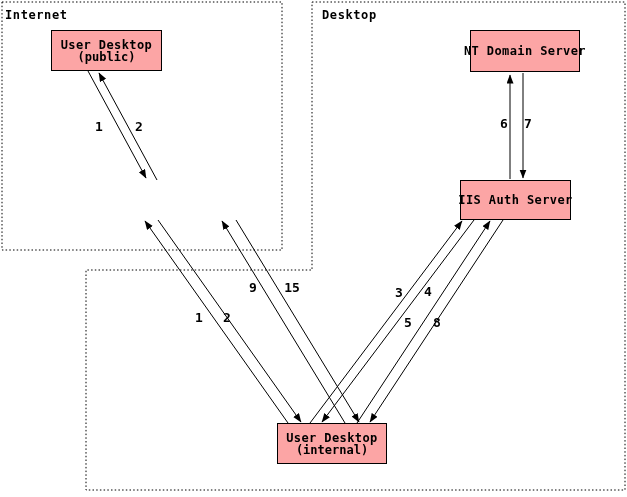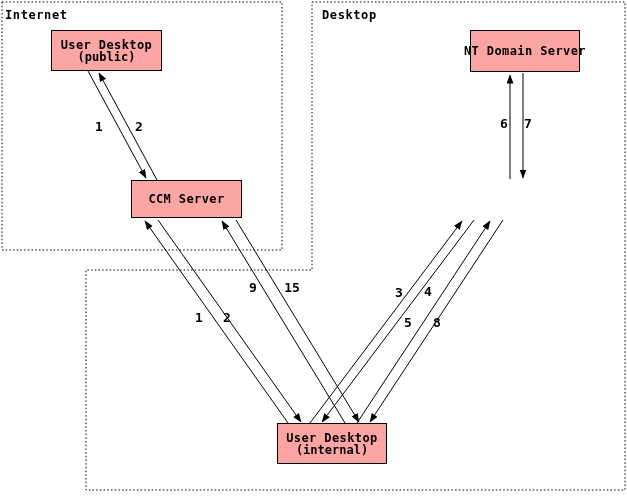--- a/index.html
+++ b/index.html
@@ -90,28 +90,28 @@
   </svg>
 
   <div class="zone-label" style="left:5px; top:8px;">Internet</div>
   <div class="zone-label" style="left:322px; top:8px;">Desktop</div>
 
   <div class="node" style="left:51px; top:30px; width:111px; height:41px;">
     <span class="title">User Desktop</span>
     <span class="subtitle">(public)</span>
   </div>
 
-  <div class="node" style="left:131px; top:180px; width:111px; height:38px;">
-    <span class="title">CCM Server</span>
-  </div>
 
   <div class="node" style="left:460px; top:30px; width:110px; height:42px;margin-left:10px;">
     <span class="title">NT Domain Server</span>
   </div>
 
+  <div class="node" style="left:460px; top:180px; width:111px; height:40px;">
+    <span class="title">IIS Auth Server</span>
+  </div>
 
   <div class="node" style="left:277px; top:423px; width:110px; height:41px;">
     <span class="title">User Desktop</span>
     <span class="subtitle">(internal)</span>
   </div>
 
   <div class="flow-label" style="left:99px;  top:126px;">1</div>
   <div class="flow-label" style="left:139px; top:126px;">2</div>
   <div class="flow-label" style="left:199px; top:317px;">1</div>
   <div class="flow-label" style="left:227px; top:317px;">2</div>

